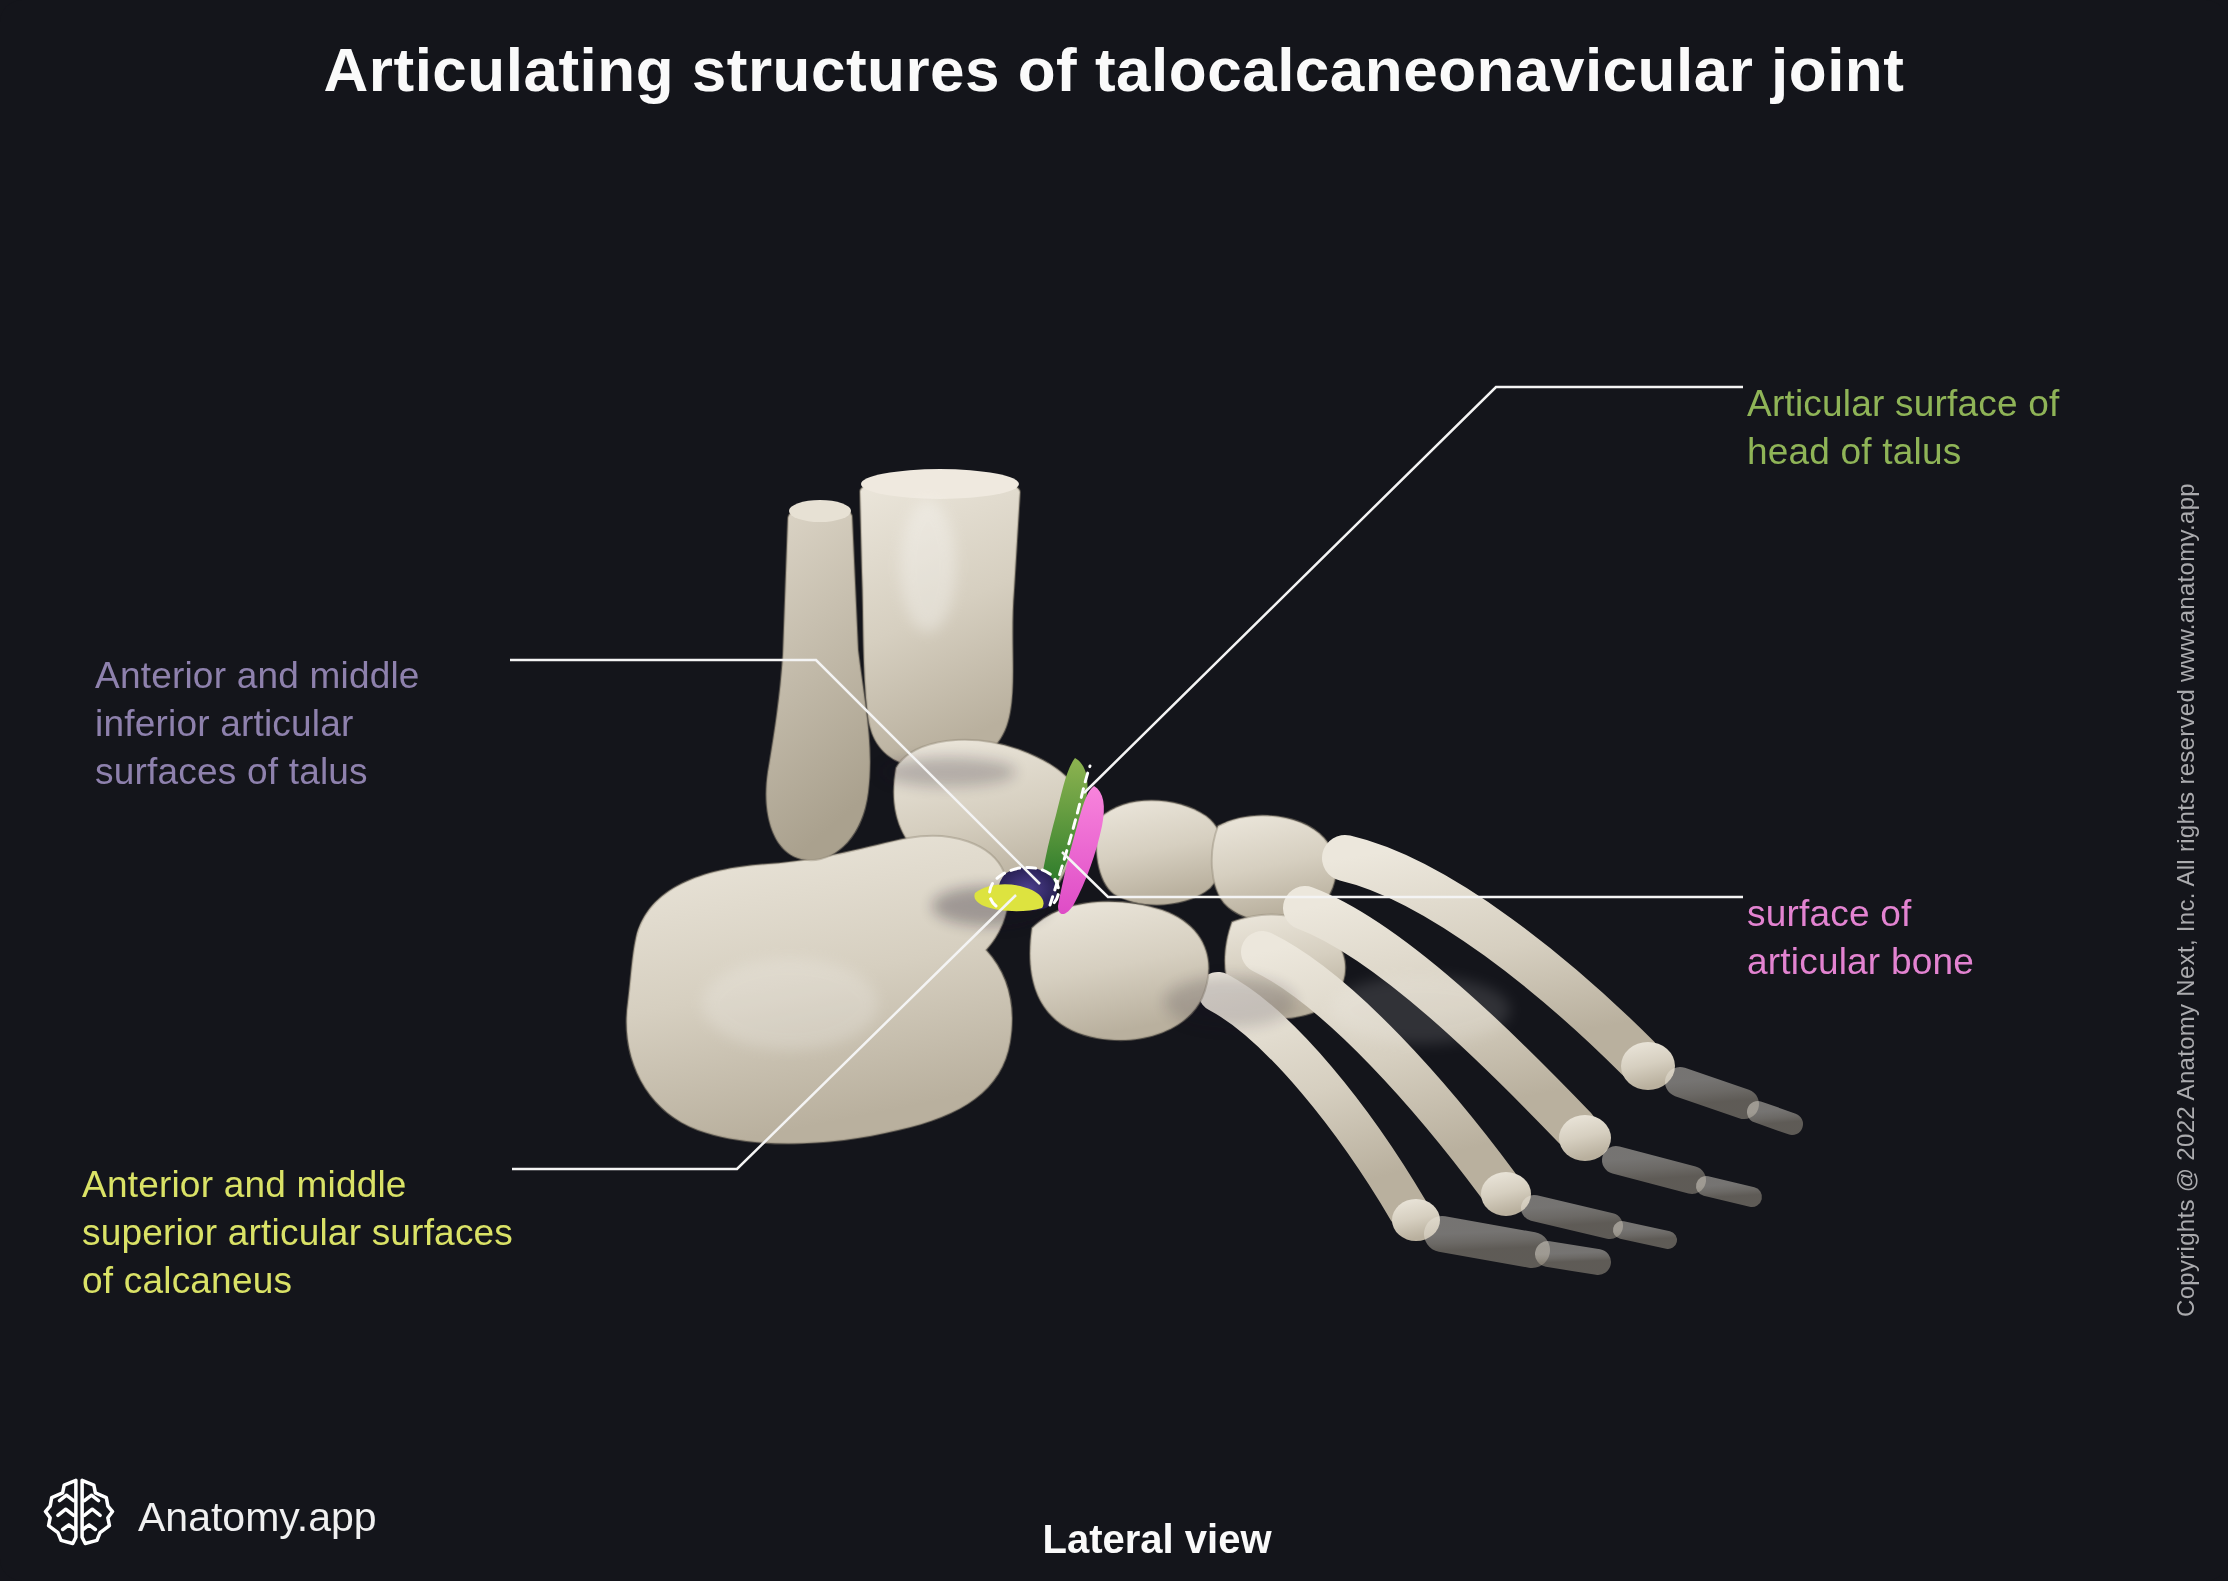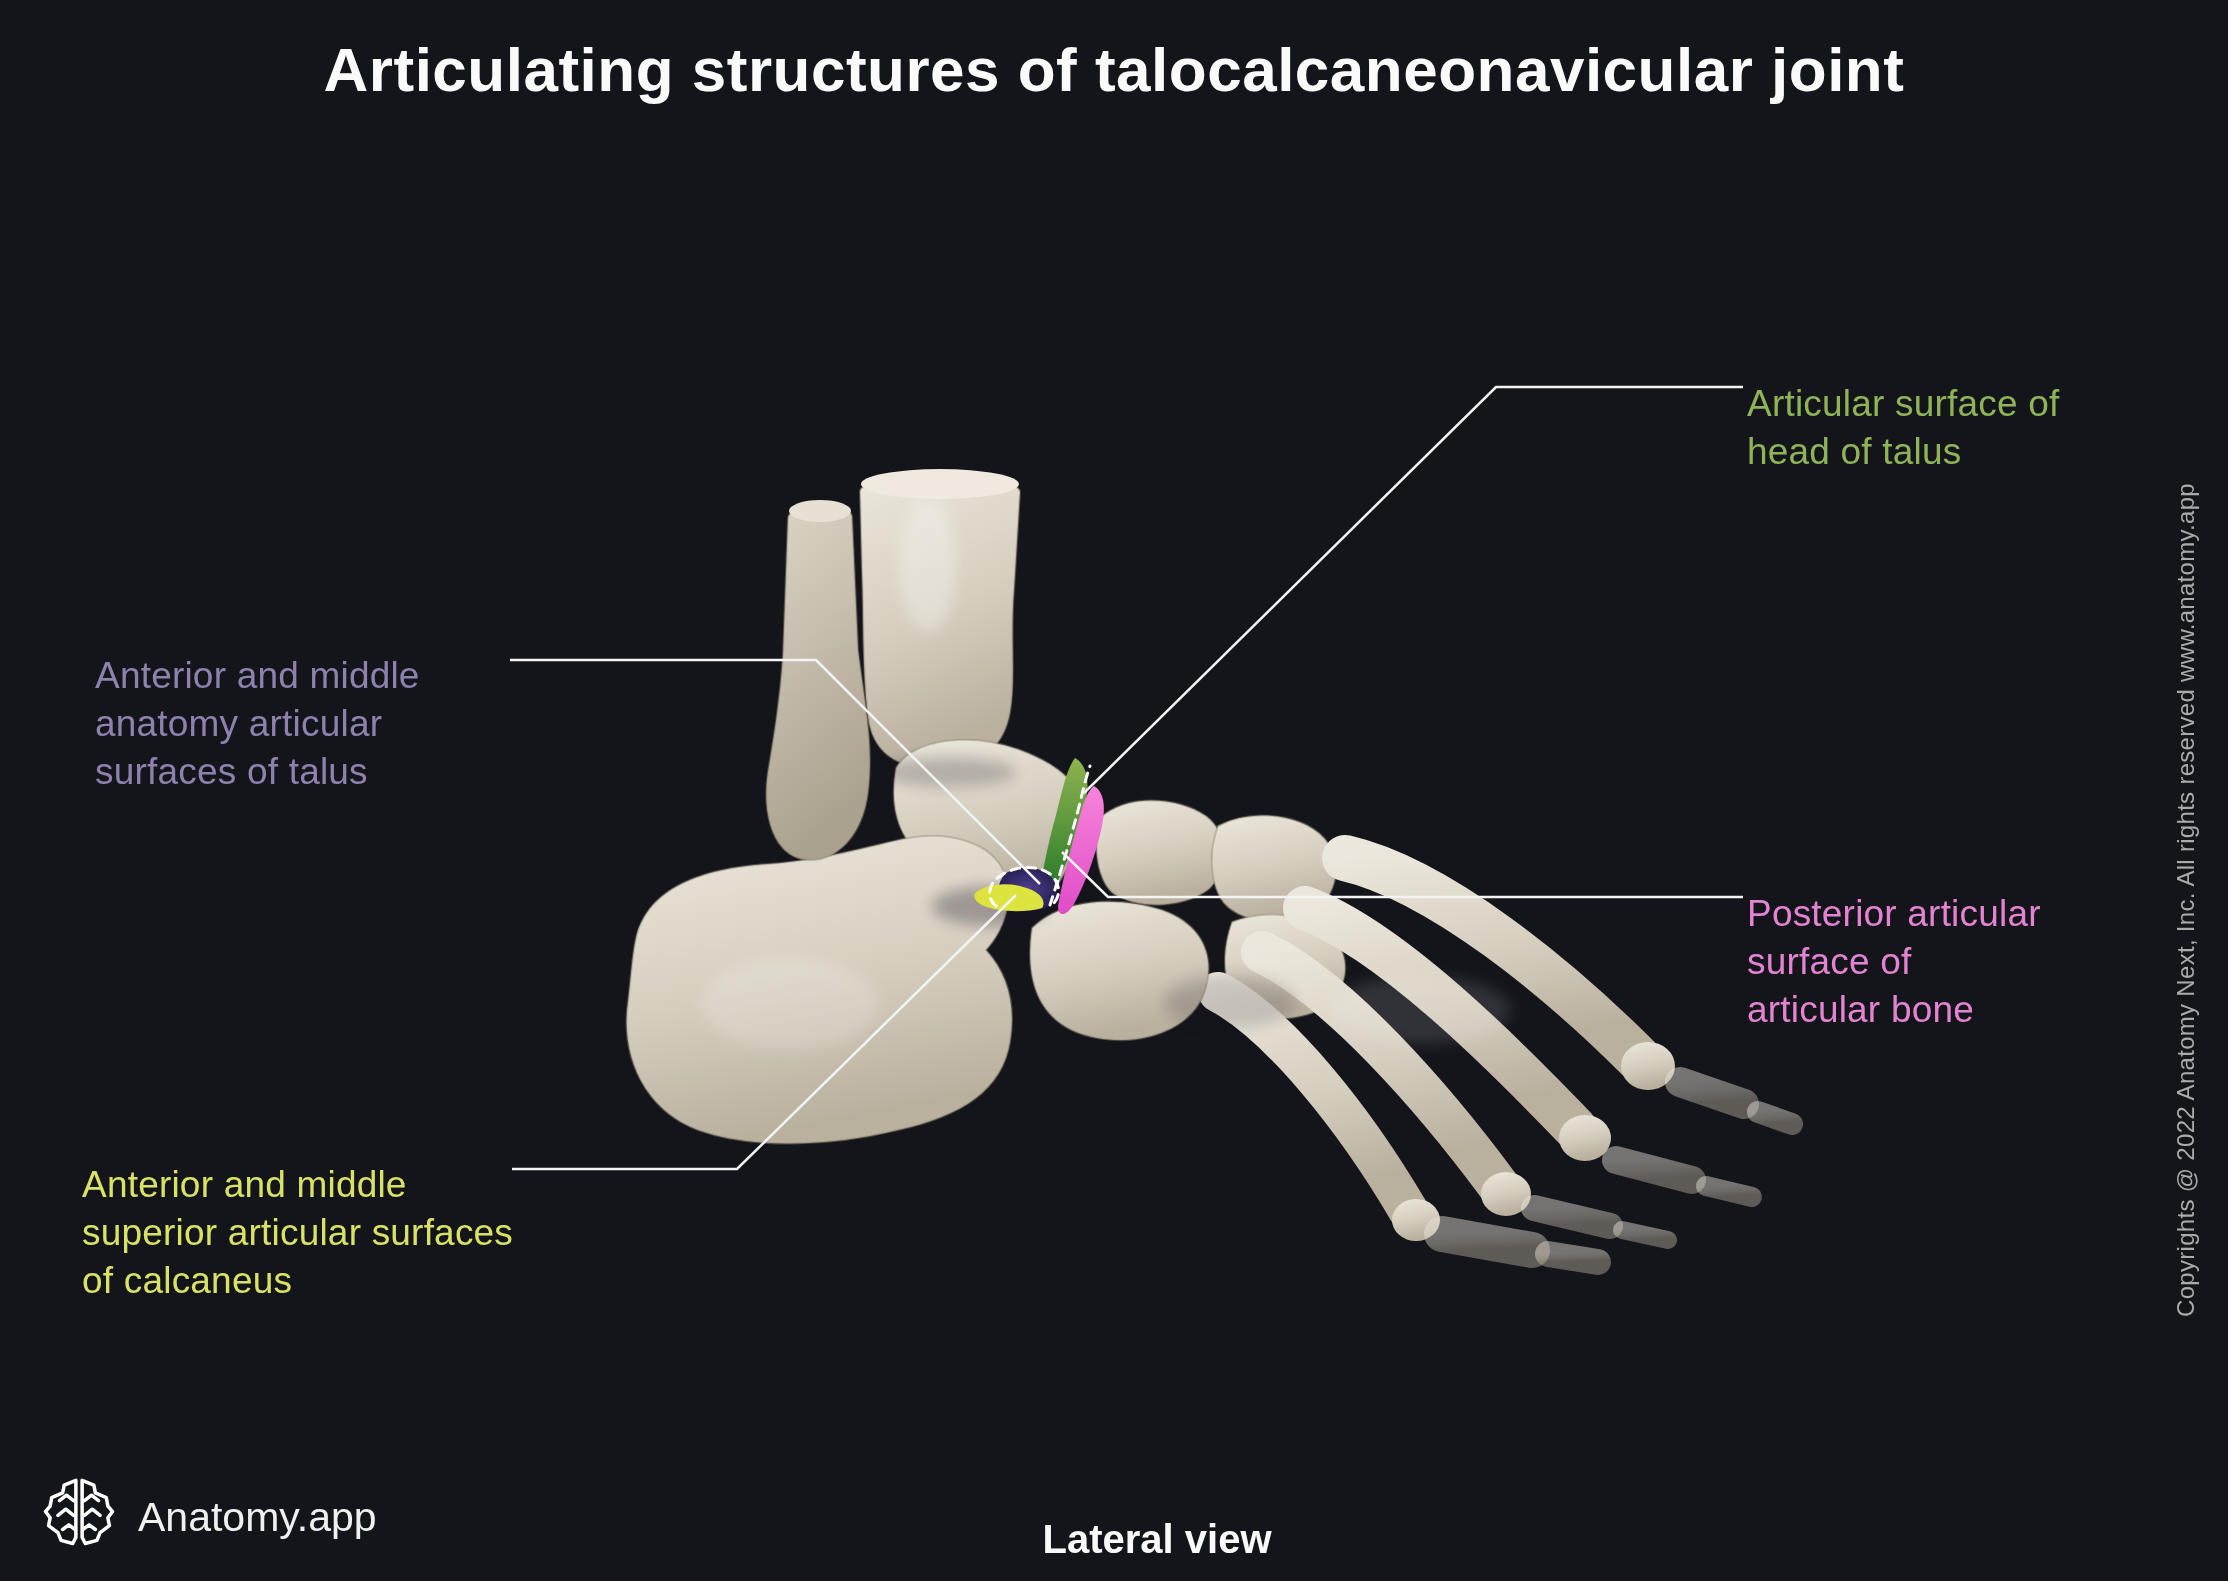--- a/index.html
+++ b/index.html
@@ -168,26 +168,25 @@
     </g>
   </svg>
 
   <div class="label green" style="left:1747px;top:364px">
     <div>Articular surface of</div>
     <div>head of talus</div>
   </div>
 
   <div class="label purple" style="left:95px;top:636px">
     <div>Anterior and middle</div>
-    <div>anatomy articular</div>
+    <div>inferior articular</div>
     <div>surfaces of talus</div>
   </div>
 
   <div class="label pink" style="left:1747px;top:874px">
-    <div>Posterior articular</div>
     <div>surface of</div>
     <div>articular bone</div>
   </div>
 
   <div class="label yellow" style="left:82px;top:1145px">
     <div>Anterior and middle</div>
     <div>superior articular surfaces</div>
     <div>of calcaneus</div>
   </div>
 

